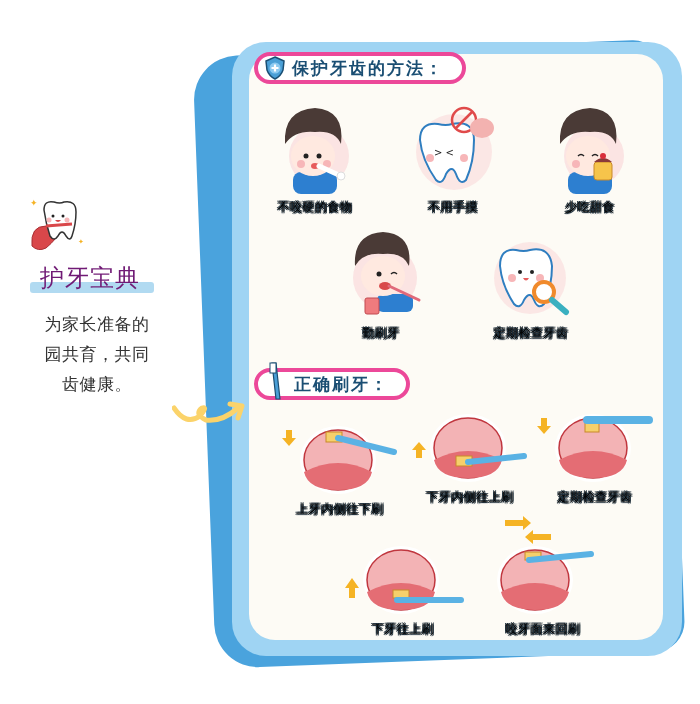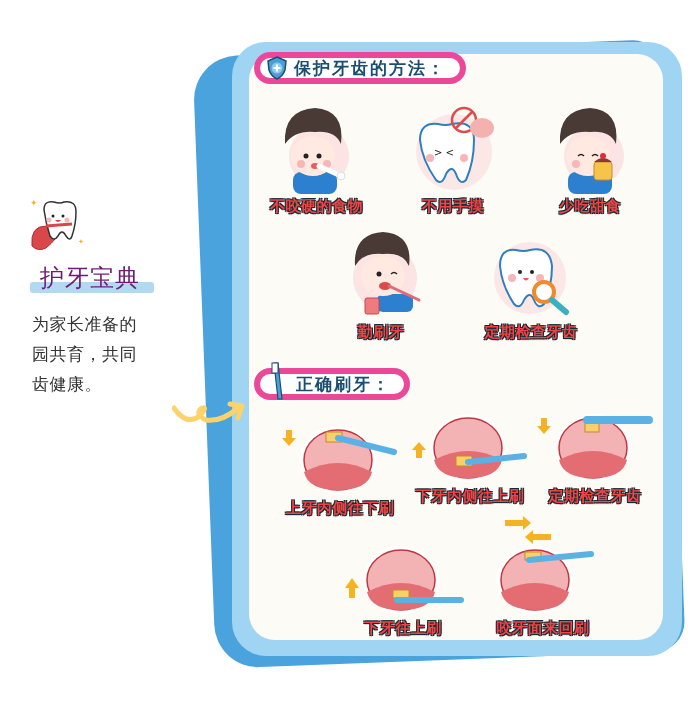--- a/index.html
+++ b/index.html
@@ -2,35 +2,35 @@
 <html><head>
 <meta charset="utf-8">
 <style>
   * { box-sizing: border-box; margin: 0; padding: 0; }
   body { width: 700px; height: 704px; background: #ffffff; position: relative; overflow: hidden; font-family: "DejaVu Sans", sans-serif; }
   .mascot { position: absolute; left: 26px; top: 196px; width: 64px; height: 58px; }
   .intro-title-wrap { position: absolute; left: 30px; top: 262px; width: 124px; height: 34px; }
   .intro-title-bar { position: absolute; left: 0; top: 20px; width: 124px; height: 11px; background: #a9d6f0; border-radius: 3px; opacity: 0.9; }
   .intro-title { position: absolute; left: 10px; top: 0; font-size: 24px; color: #701a75; letter-spacing: 1px; white-space: nowrap; }
   .intro-body { position: absolute; left: 32px; top: 309px; width: 130px; font-size: 17px; line-height: 30px; color: #333; }
-  .intro-body span { display: block; white-space: nowrap; letter-spacing: 0.5px; }
+  .intro-body span { display: block; white-space: nowrap; letter-spacing: 0.5px; text-align: center; }
   .swirl { position: absolute; left: 172px; top: 396px; width: 80px; height: 36px; }
 
   
   .card-back { position: absolute; left: 204px; top: 48px; width: 470px; height: 612px; background: #4aa3dd; border-radius: 44px 30px 30px 44px; transform: rotate(-2.2deg); }
   .card-mid { position: absolute; left: 232px; top: 42px; width: 450px; height: 614px; background: #9fd4f3; border-radius: 34px; }
   .card-inner { position: absolute; left: 249px; top: 54px; width: 414px; height: 586px; background: #fdfbf5; border-radius: 26px; }
 
-  .section-pill { position: absolute; height: 32px; border: 6px solid #ec4899; background: #fff; border-radius: 18px; display: flex; align-items: center; padding-left: 6px; }
+  .section-pill { position: absolute; height: 32px; border: 4px solid #ec4899; background: #fff; border-radius: 18px; display: flex; align-items: center; padding-left: 6px; }
   .pill-1 { left: 254px; top: 52px; width: 212px; }
   .pill-2 { left: 254px; top: 368px; width: 156px; }
   .pill-text { font-family: "DejaVu Serif", serif; font-weight: bold; font-size: 17px; color: #1a4e73; letter-spacing: 2px; margin-left: 6px; white-space: nowrap; }
 
   .item { position: absolute; text-align: center; }
-  .label { display: inline-block; font-weight: bold; font-size: 15px; color: #ef4444; letter-spacing: 0.5px; white-space: nowrap;
+  .label { display: inline-block; font-weight: normal; font-size: 12px; color: #000000; letter-spacing: 0.5px; white-space: nowrap;
            text-shadow: -1px -1px 0 #1a2a35, 1px -1px 0 #1a2a35, -1px 1px 0 #1a2a35, 1px 1px 0 #1a2a35, 0 2px 0 #d9d9d9; }
   .illus { display: block; margin: 0 auto; }
 </style>
 </head>
 <body>
 
 <svg class="mascot" viewBox="0 0 64 58">
   <path d="M6 50 Q4 30 20 30 L40 28 Q30 44 20 52 Q12 56 6 50Z" fill="#d9474a" stroke="#a93035" stroke-width="1"></path>
   <path d="M18 14 Q18 4 28 6 Q34 8 38 6 Q50 4 50 16 Q50 28 46 40 Q44 46 40 40 Q36 32 32 40 Q28 46 24 40 Q20 28 18 14Z" fill="#fff" stroke="#333" stroke-width="1.5"></path>
   <circle cx="27" cy="20" r="1.5" fill="#222"></circle>

